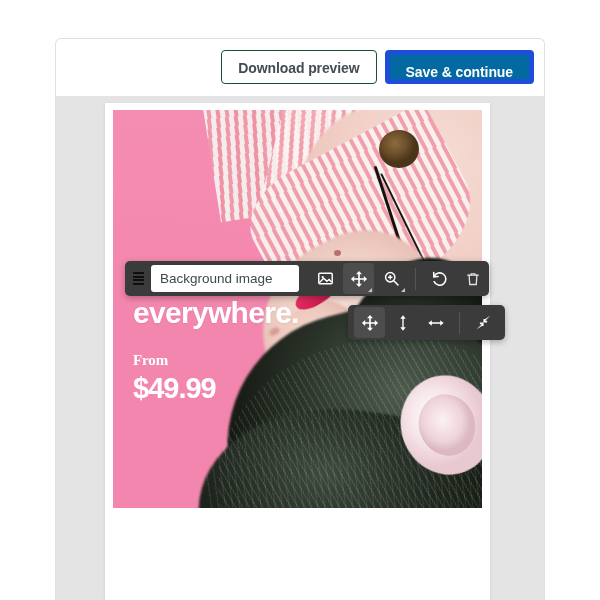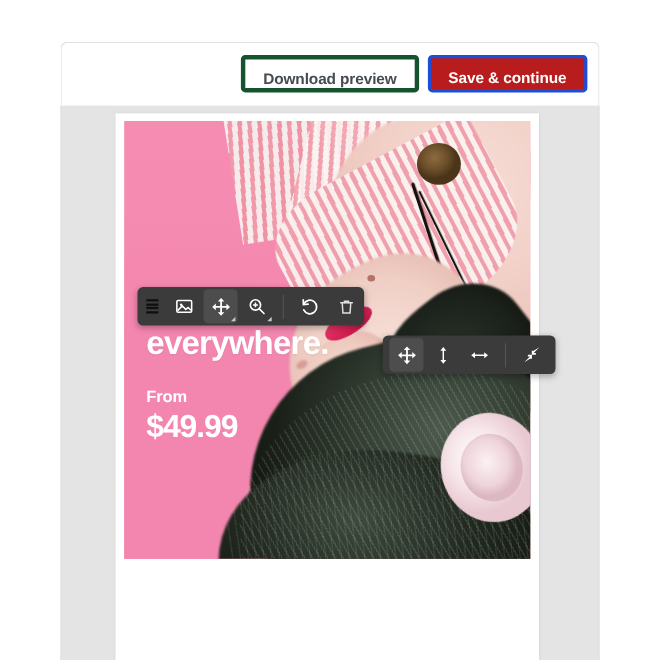--- a/index.html
+++ b/index.html
@@ -28,24 +28,24 @@
     font-size:14px;font-weight:bold;
     border-radius:4px;
     height:34px;line-height:34px;
     padding:0 16px;
     box-sizing:border-box;
     white-space:nowrap;
     cursor:pointer;
     letter-spacing:-0.1px;
   }
   .btn-secondary{
-    background:#ffffff;color:#444b52;border:4px solid #14532d;
+    background:#ffffff;color:#444b52;border:1px solid #14532d;
   }
   .btn-primary{
-    background:#b91c1c;color:#ffffff;border:3px solid #1d4ed8;
+    background:#0369a1;color:#ffffff;border:5px solid #1d4ed8;
   }
 
   
   .workspace{
     position:absolute;left:55px;top:96px;width:490px;height:504px;
     background:#e4e4e4;
     border-left:1px solid #e0e0e0;border-right:1px solid #e0e0e0;
     box-sizing:border-box;
     overflow:hidden;
   }
@@ -271,21 +271,21 @@
     color:#ffffff;
   }
   .headline{
     font-family:"Liberation Sans", sans-serif;
     font-size:30px;font-weight:bold;line-height:1.13;
     letter-spacing:-0.7px;
     margin:0;
     text-shadow:0 1px 2px rgba(0,0,0,0.06);
   }
   .from-label{
-    font-family:Liberation Sans, sans-serif;
+    font-family:Liberation Serif, serif;
     font-size:15px;font-weight:bold;margin:22px 0 3px 0;
     letter-spacing:-0.1px;
   }
   .price{
     font-family:"Liberation Sans", sans-serif;
     font-size:29px;font-weight:bold;margin:0;letter-spacing:-1px;
   }
 
   
   .toolbar{
@@ -388,20 +388,21 @@
 
       <div class="grip">
         <span class="grip-bars">
           <i></i>
             <i></i>
             <i></i>
             <i></i>
         </span>
       </div>
 
+      <input class="name-field" type="text" value="Background image" style="">
 
       <div class="tb-group pad-r">
 
         <div class="tb-btn">
           <svg width="17" height="17" viewBox="0 0 24 24" fill="none" stroke="#ffffff" stroke-width="2">
             <rect x="2.5" y="4.5" width="19" height="15" rx="1.5"></rect>
             <circle cx="8" cy="10" r="1.6" fill="#ffffff" stroke="none"></circle>
             <path d="M3.5 17.5 L9.5 11.5 L14 16 L17 13.5 L20.5 17"></path>
           </svg>
         </div>

